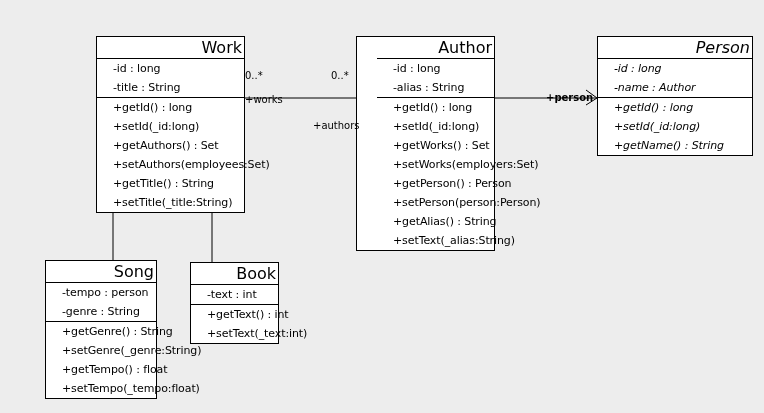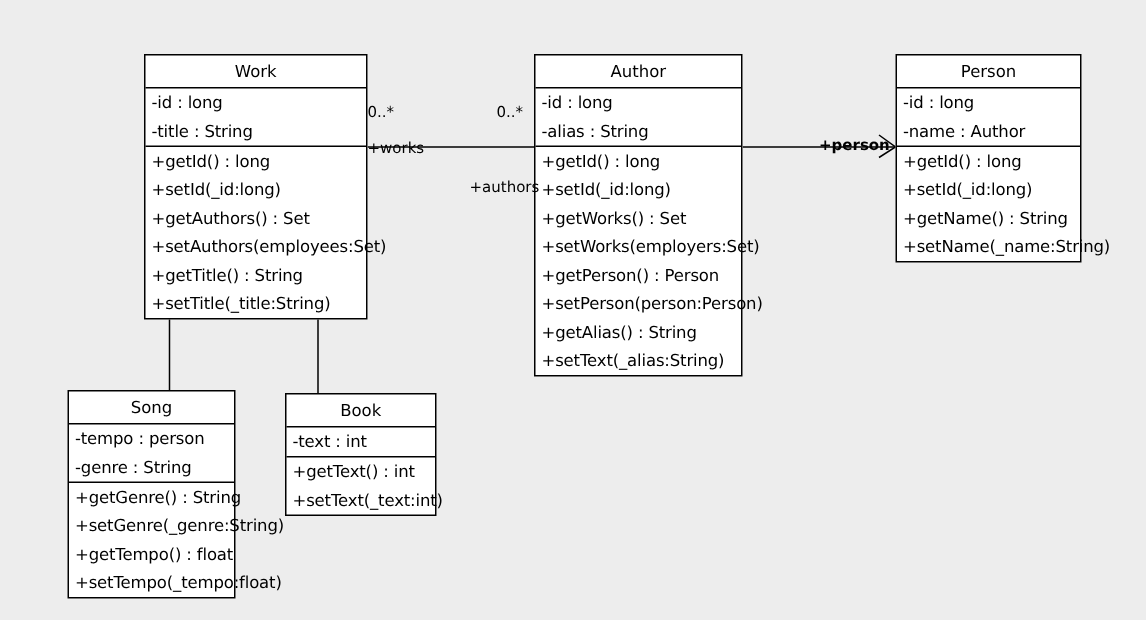--- a/index.html
+++ b/index.html
@@ -27,41 +27,42 @@
     pointer-events: none;
   }
   .uml-class {
     position: absolute;
     background: #ffffff;
     border: 1px solid #000000;
     box-sizing: border-box;
     z-index: 2;
   }
   .class-name {
-    text-align: center;
-    font-size: 11px;
+    text-align: right;
+    font-size: 16px;
     color: #000;
     padding: 4px 2px 4px 2px;
     line-height: 13px;
     border-bottom: 1px solid #000;
     white-space: nowrap;
   }
   .compartment {
     padding: 0;
   }
   .compartment.attrs {
     border-bottom: 1px solid #000;
   }
   .member {
     font-size: 11px;
     line-height: 13px;
     color: #000;
     padding: 3px 2px 3px 4px;
     white-space: nowrap;
     letter-spacing: -0.1px;
+    margin-left: 12px;
   }
   .edge-label {
     position: absolute;
     font-size: 10px;
     line-height: 12px;
     color: #000;
     white-space: nowrap;
     z-index: 3;
   }
 </style>
@@ -93,67 +94,66 @@
     <div class="compartment ops">
       <div class="member">+getId() : long</div>
       <div class="member">+setId(_id:long)</div>
       <div class="member">+getAuthors() : Set</div>
       <div class="member">+setAuthors(employees:Set)</div>
       <div class="member">+getTitle() : String</div>
       <div class="member">+setTitle(_title:String)</div>
     </div>
   </div>
 
-  <div class="uml-class" style="left:356px; top:36px; width:139px;">
+  <div class="uml-class" style="left:356px; top:36px; width:139px;padding-left:20px;">
     <div class="class-name">Author</div>
     <div class="compartment attrs">
       <div class="member">-id : long</div>
       <div class="member">-alias : String</div>
     </div>
     <div class="compartment ops">
       <div class="member">+getId() : long</div>
       <div class="member">+setId(_id:long)</div>
       <div class="member">+getWorks() : Set</div>
       <div class="member">+setWorks(employers:Set)</div>
       <div class="member">+getPerson() : Person</div>
       <div class="member">+setPerson(person:Person)</div>
       <div class="member">+getAlias() : String</div>
       <div class="member">+setText(_alias:String)</div>
     </div>
   </div>
 
-  <div class="uml-class" style="left:597px; top:36px; width:124px;">
+  <div class="uml-class" style="left:597px; top:36px; width:156px;font-style:italic;">
     <div class="class-name">Person</div>
     <div class="compartment attrs">
       <div class="member">-id : long</div>
       <div class="member">-name : Author</div>
     </div>
     <div class="compartment ops">
       <div class="member">+getId() : long</div>
       <div class="member">+setId(_id:long)</div>
       <div class="member">+getName() : String</div>
-      <div class="member">+setName(_name:String)</div>
     </div>
   </div>
 
   <div class="uml-class" style="left:45px; top:260px; width:112px;">
     <div class="class-name">Song</div>
     <div class="compartment attrs">
       <div class="member">-tempo : person</div>
       <div class="member">-genre : String</div>
     </div>
     <div class="compartment ops">
       <div class="member">+getGenre() : String</div>
       <div class="member">+setGenre(_genre:String)</div>
       <div class="member">+getTempo() : float</div>
       <div class="member">+setTempo(_tempo:float)</div>
     </div>
   </div>
 
-  <div class="uml-class" style="left:190px; top:262px; width:101px;">
+  <div class="uml-class" style="left:190px; top:262px; width:89px;">
     <div class="class-name">Book</div>
     <div class="compartment attrs">
       <div class="member">-text : int</div>
     </div>
     <div class="compartment ops">
       <div class="member">+getText() : int</div>
       <div class="member">+setText(_text:int)</div>
     </div>
   </div>
 

